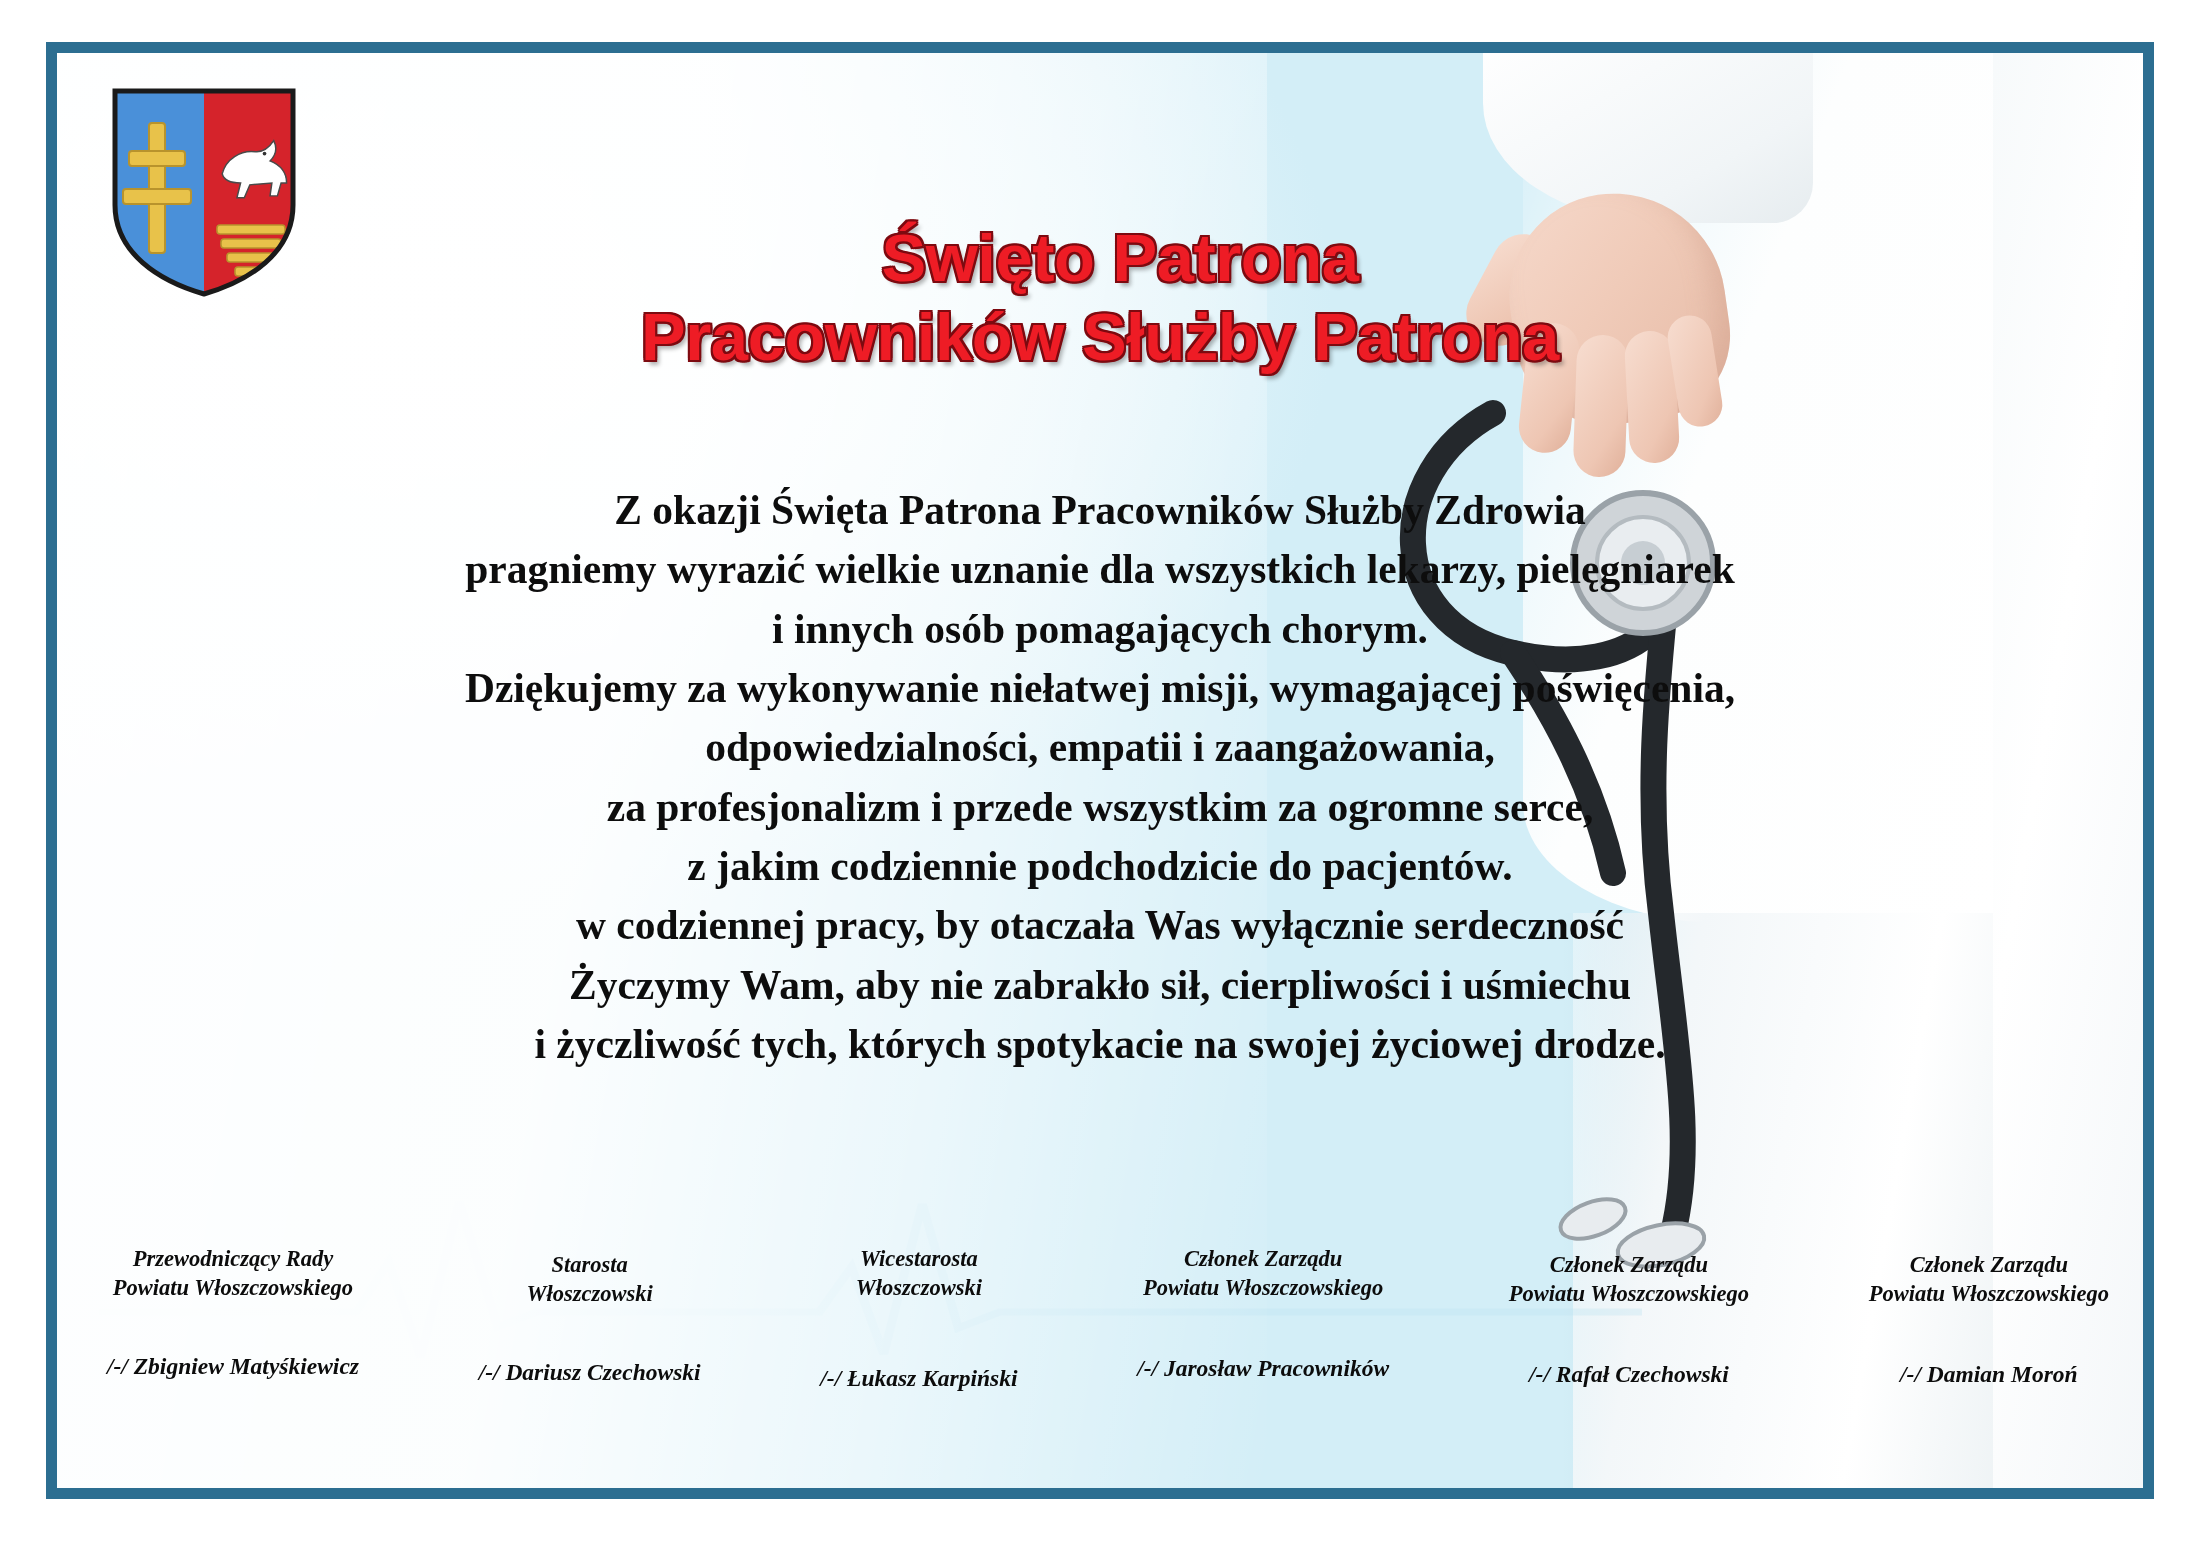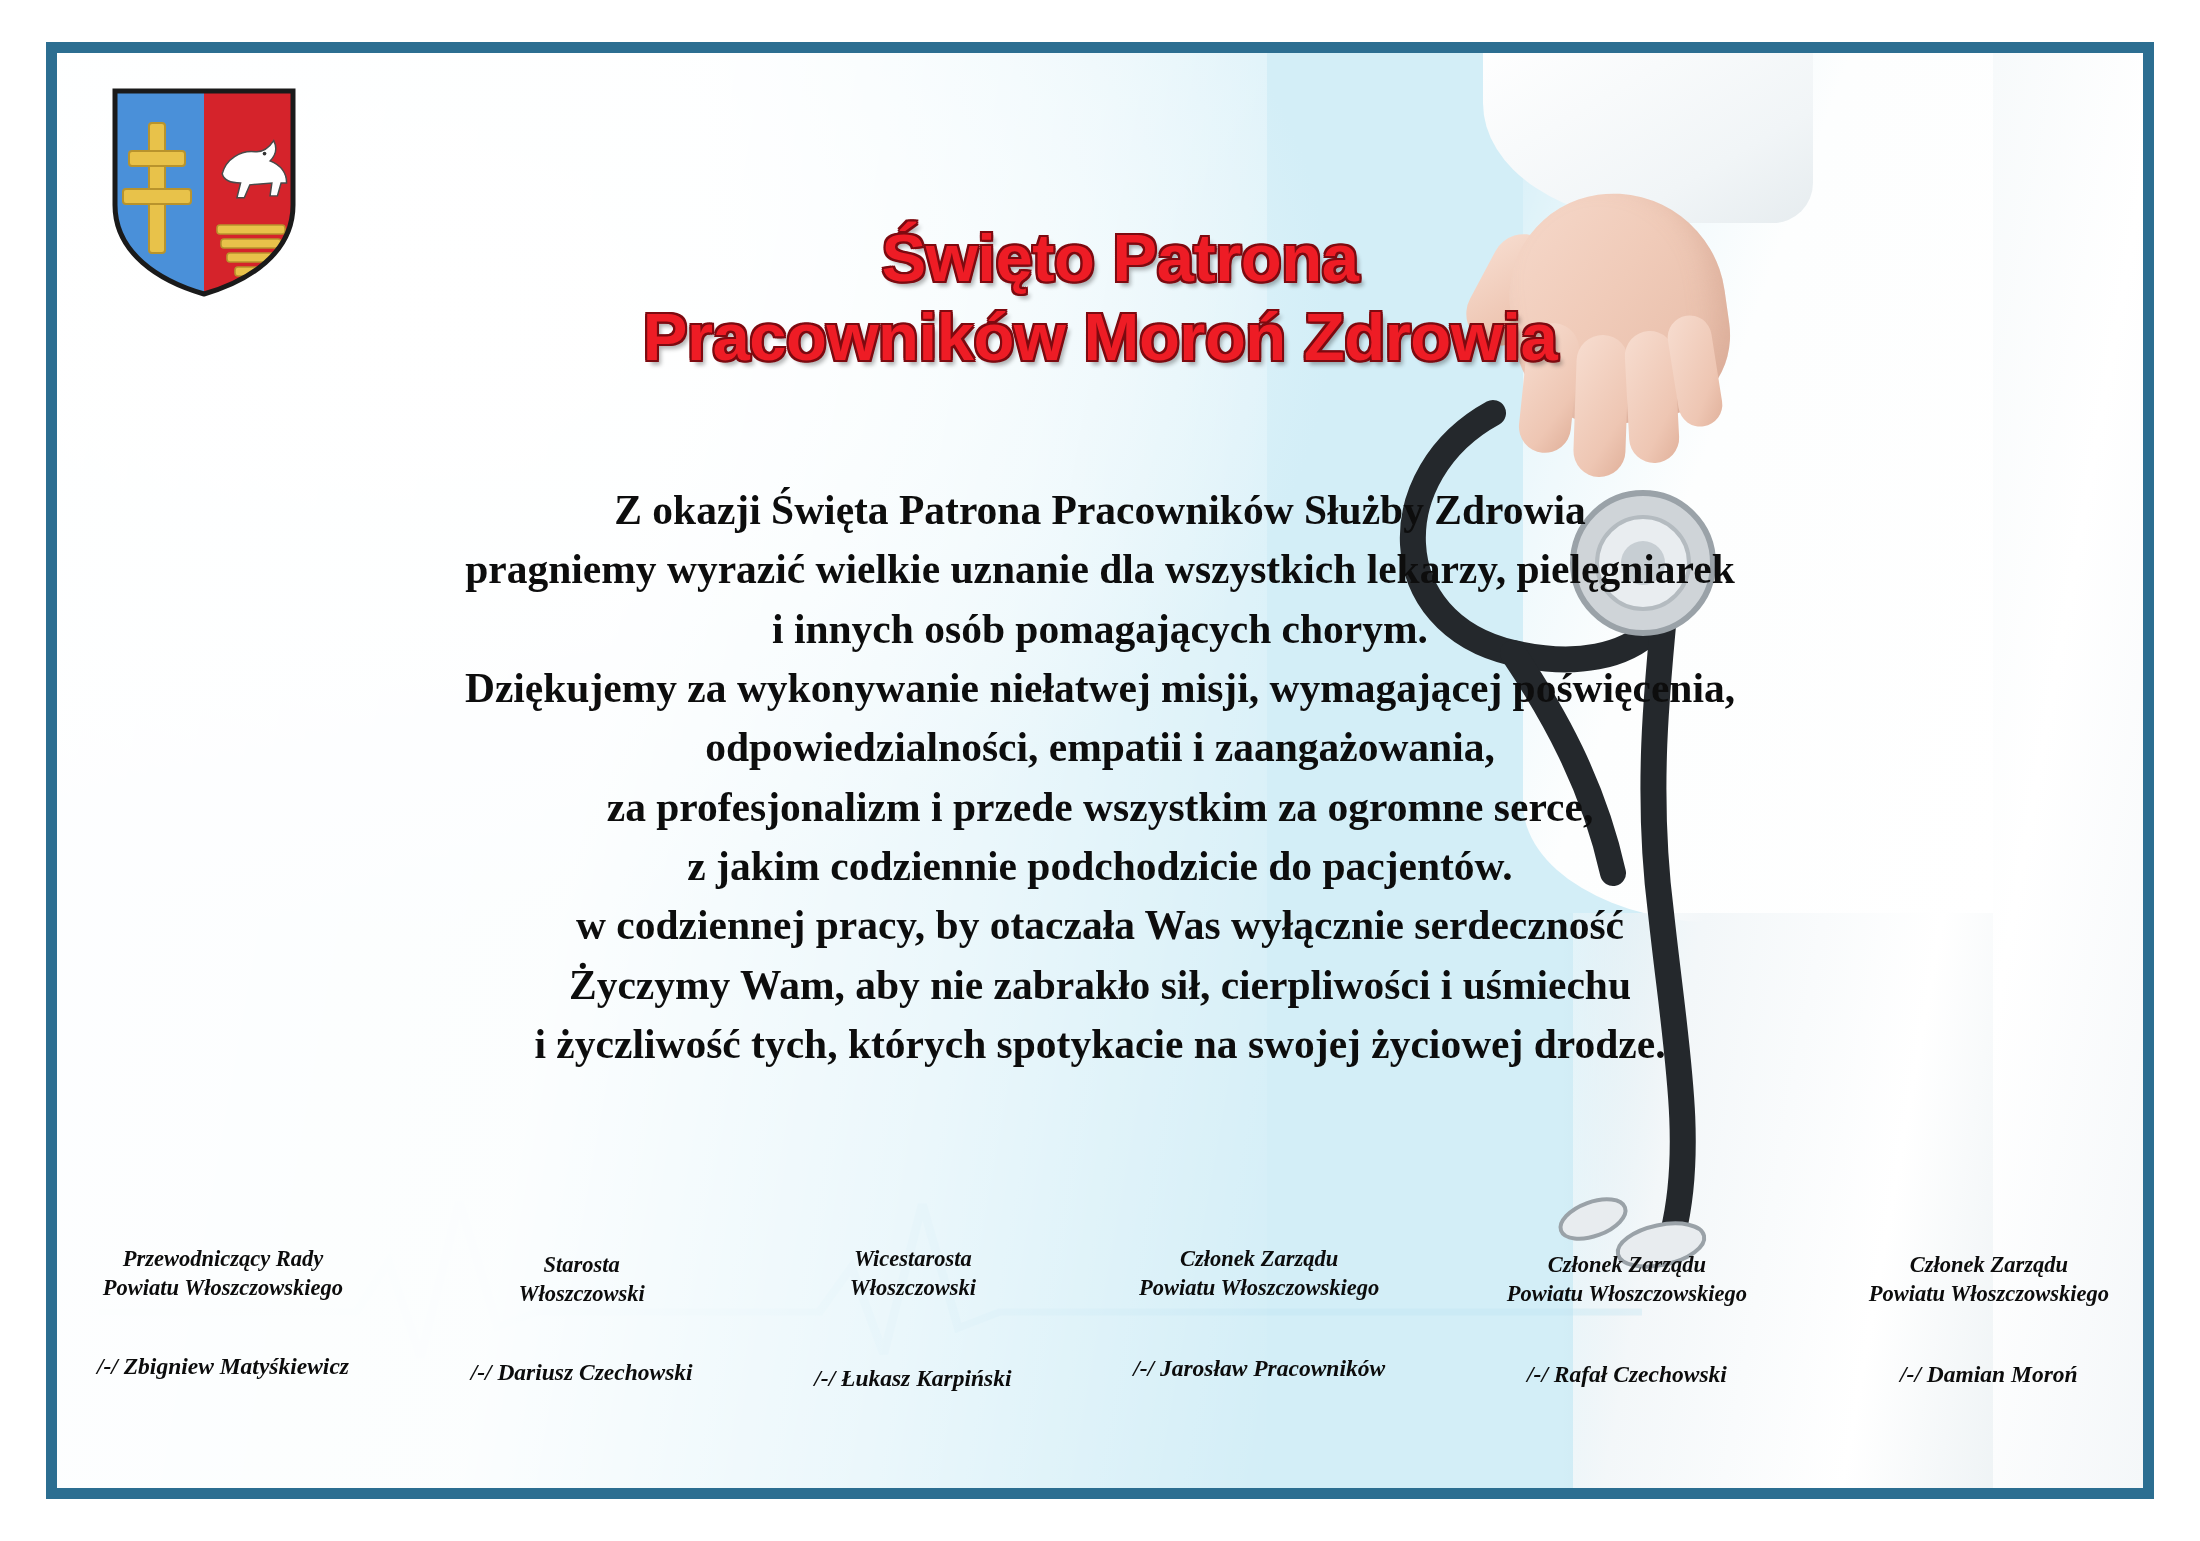--- a/index.html
+++ b/index.html
@@ -223,21 +223,21 @@
     line-height: 1.28;
     display: block;
   }
   .sig .role span { display: block; }
   .sig .name {
     display: block;
     font-size: 23.5px;
     margin-top: 50px;
   }
   
-  .sig.s1 { }
+  .sig.s1 { margin-left: 10px; }
   .sig.s2 { margin-top: 6px; }
   .sig.s2 .name { margin-top: 50px; }
   .sig.s3 { margin-top: 0px; }
   .sig.s3 .name { margin-top: 62px; }
   .sig.s4 .name { margin-top: 52px; }
   .sig.s5 { margin-top: 6px; }
   .sig.s5 .name { margin-top: 52px; }
   .sig.s6 { margin-top: 6px; margin-right: 10px; }
   .sig.s6 .name { margin-top: 52px; }
 </style>
@@ -327,21 +327,21 @@
           </g>
         </g>
         <path d="M6 6 H184 V120 C184 168, 140 196, 95 209 C50 196, 6 168, 6 120 Z" fill="none" stroke="#1a1a1a" stroke-width="5"></path>
       </svg>
     </div>
 
     <div class="content">
 
       <h1 class="title">
         <span class="line line1">Święto Patrona</span>
-        <span class="line line2">Pracowników Moroń Zdrowia</span>
+        <span class="line line2">Pracowników Służby Patrona</span>
       </h1>
 
       <div class="body-text">
         <span class="ln">Z okazji Święta Patrona Pracowników Służby Zdrowia</span>
         <span class="ln">pragniemy wyrazić wielkie uznanie dla wszystkich lekarzy, pielęgniarek</span>
         <span class="ln">i innych osób pomagających chorym.</span>
         <span class="ln">Dziękujemy za wykonywanie niełatwej misji, wymagającej poświęcenia,</span>
         <span class="ln">odpowiedzialności, empatii i zaangażowania,</span>
         <span class="ln">za profesjonalizm i przede wszystkim za ogromne serce,</span>
         <span class="ln">z jakim codziennie podchodzicie do pacjentów.</span>

